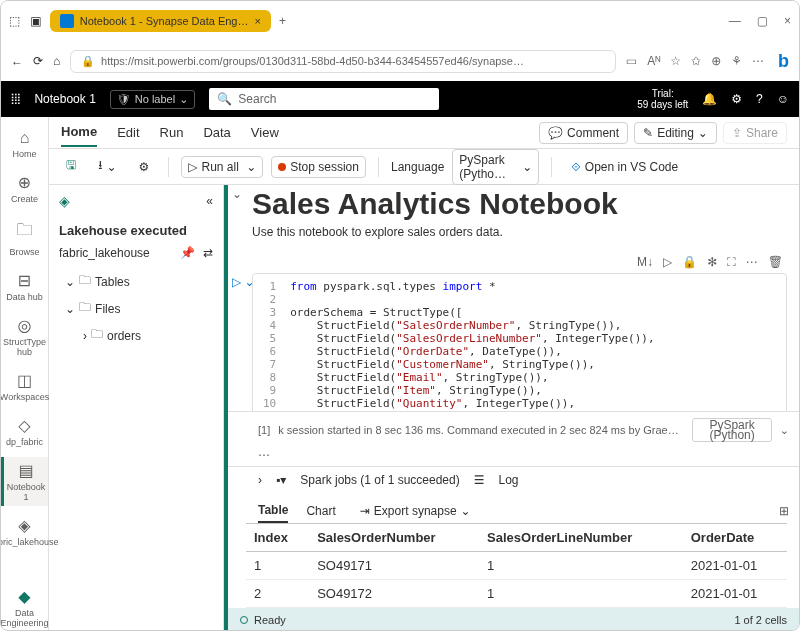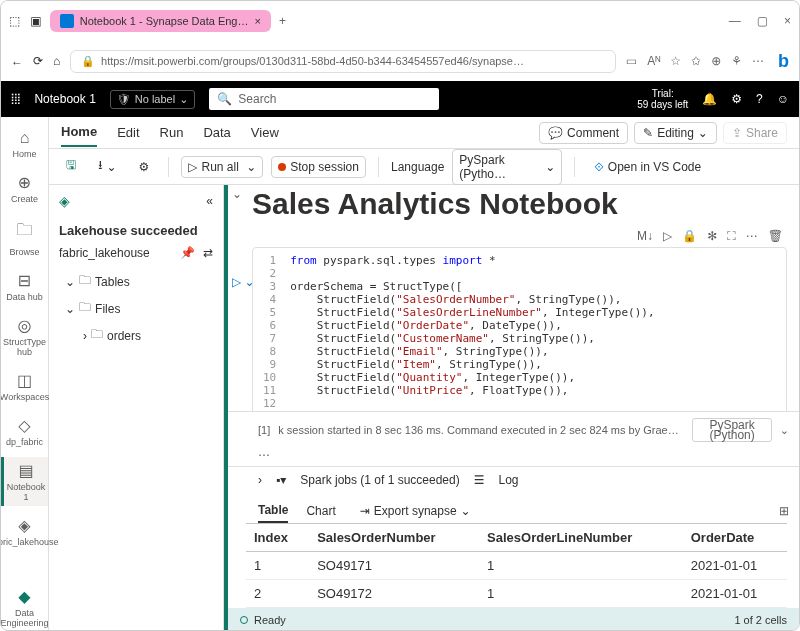--- a/index.html
+++ b/index.html
@@ -1,20 +1,20 @@
 <!DOCTYPE html>
 <html><head>
 <meta charset="utf-8">
 <style>
 * { box-sizing: border-box; margin: 0; padding: 0; }
 body { font-family: "Segoe UI", -apple-system, sans-serif; font-size: 12px; color: #323130; width: 800px; height: 631px; overflow: hidden; border: 1px solid #ccc; border-radius: 8px; background: #fff; }
 
 
 .browser-top { height: 40px; display: flex; align-items: center; padding: 0 8px; background: #fff; }
-.browser-tab { display: flex; align-items: center; gap: 6px; padding: 4px 10px; border-radius: 6px; background: #f9a8d4; font-size: 11px; margin-left: 8px; }
+.browser-tab { display: flex; align-items: center; gap: 6px; padding: 4px 10px; border-radius: 6px; background: #eab308; font-size: 11px; margin-left: 8px; }
 .browser-tab .favicon { width: 14px; height: 14px; background: #0078d4; border-radius: 2px; }
 .win-controls { margin-left: auto; display: flex; gap: 16px; color: #666; }
 .browser-nav { height: 40px; display: flex; align-items: center; padding: 0 10px; gap: 10px; }
 .url-bar { flex: 1; display: flex; align-items: center; gap: 6px; padding: 4px 10px; border: 1px solid #ddd; border-radius: 6px; font-size: 11px; color: #666; }
 .url-bar .lock { color: #666; }
 .url-txt { white-space: nowrap; overflow: hidden; text-overflow: ellipsis; }
 .nav-icons { display: flex; gap: 10px; align-items: center; color: #666; }
 .bing { color: #0078d4; font-weight: bold; font-size: 18px; margin-left: 4px; }
 
 
@@ -244,39 +244,39 @@
           <span>⚙</span>
         </span>
       <span class="tb-sep"></span>
       <span class="tb-btn bordered"><span>▷</span><span>Run all</span>&nbsp;⌄</span>
       <span class="tb-btn bordered">
           <span class="stop-dot"></span>
           <span>Stop session</span>
         </span>
       <span class="tb-sep"></span>
       <span>Language</span>
-      <span class="tb-btn bordered" style="width:110px;justify-content:space-between">
+      <span class="tb-btn bordered" style="width:87px;justify-content:space-between">
           <span>PySpark (Pytho…</span>
           <span>⌄</span>
         </span>
       <span class="tb-sep"></span>
       <span class="tb-btn">
           <span class="vscode">⟐</span>
           <span>Open in VS Code</span>
         </span>
     </div>
 
     <div class="body-split">
 
       <div class="explorer">
         <div class="explorer-head">
           <span class="lh-icon">◈</span>
           <span>«</span>
         </div>
-        <div class="explorer-title">Lakehouse succeeded</div>
+        <div class="explorer-title">Lakehouse executed</div>
         <div class="explorer-item lh">
           <span>fabric_lakehouse</span>
           <span style="display:flex;gap:8px">
             <span>📌</span>
             <span>⇄</span>
           </span>
         </div>
         <div class="tree">
           <div class="tree-item">
               <span>⌄</span>
@@ -295,20 +295,21 @@
                 <span>orders</span>
               </div>
           </div>
         </div>
       </div>
 
       <div class="notebook">
         <div class="nb-scroll">
           <span class="chev-top">⌄</span>
           <div class="nb-title">Sales Analytics Notebook</div>
+          <div class="nb-desc">Use this notebook to explore sales orders data.</div>
           <div class="cell-toolbar">
             <span>M↓</span>
             <span>▷</span>
             <span>🔒</span>
             <span>✻</span>
             <span>⛶</span>
             <span>⋯</span>
             <span>🗑</span>
           </div>
           <span class="cell-marker">▷ ⌄</span>

